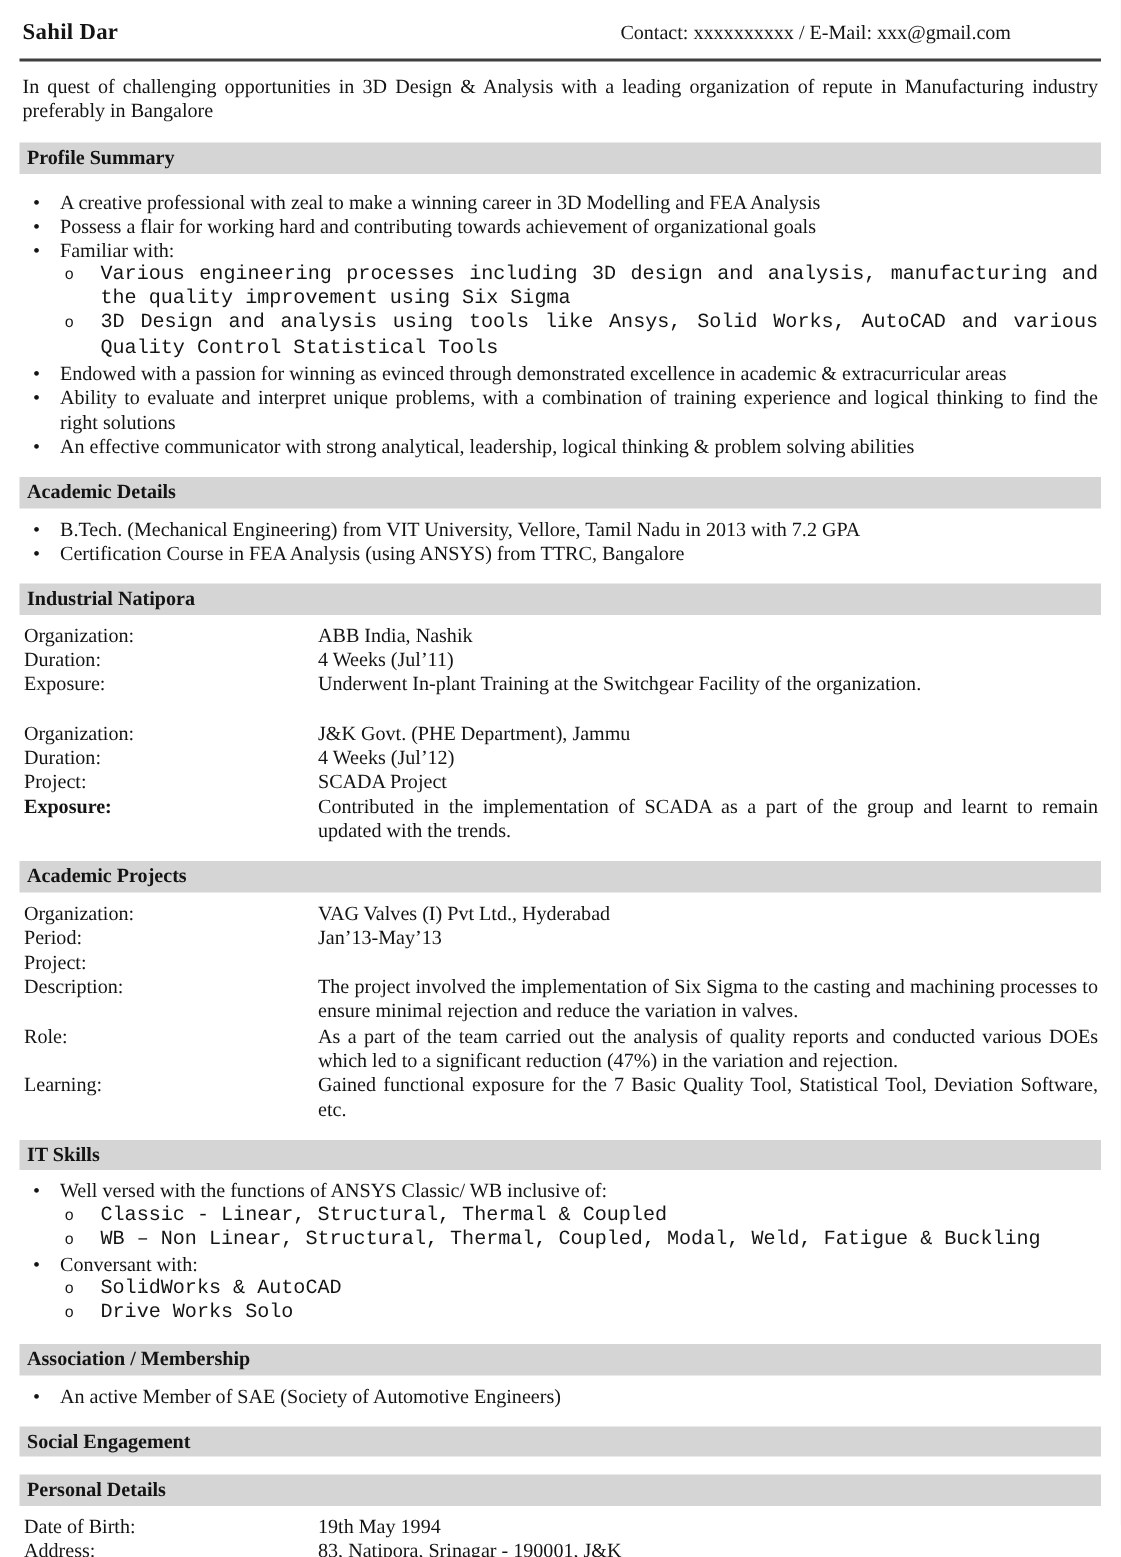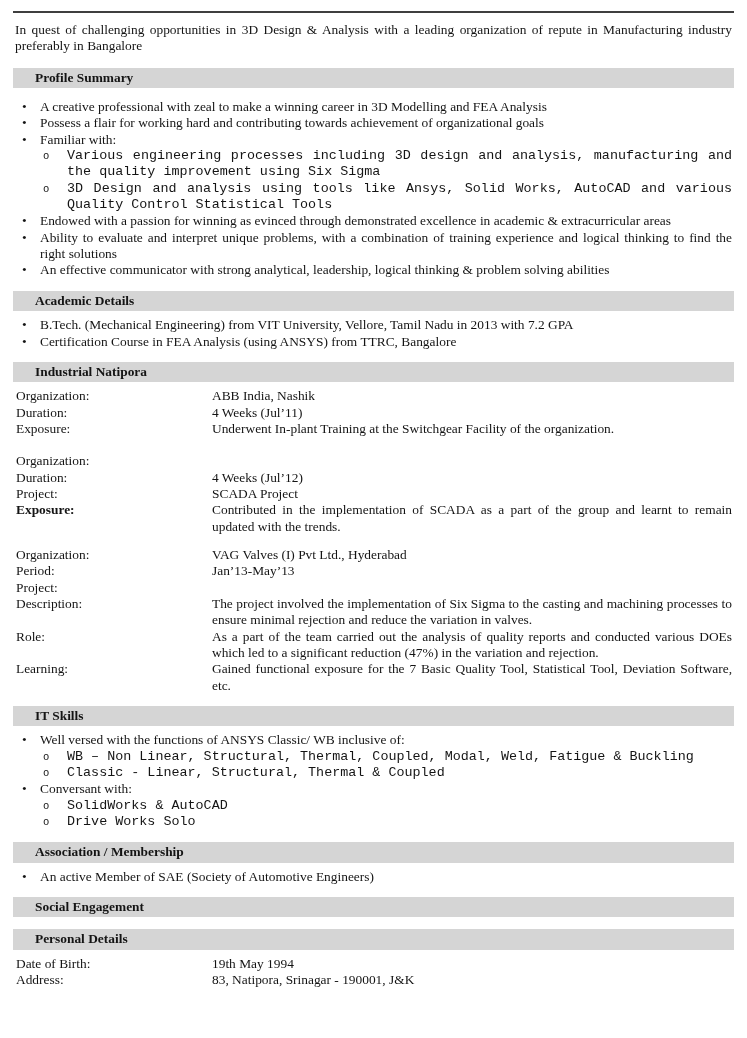--- a/index.html
+++ b/index.html
@@ -14,21 +14,21 @@
   .page { width: 747px; height: 1038px; padding: 11px 13px 0; background: #ffffff; }
 
   .doc-header { display: flex; justify-content: space-between; align-items: baseline; padding: 2px 2px 7px 2px; }
   .name { font-weight: 700; font-size: 15.2px; letter-spacing: 0.2px; }
   .contact { margin-right: 58px; }
   .header-rule { height: 0; border-top: 2px solid #3f3f3f; margin-bottom: 9px; }
 
   .objective { margin: 0 0 13px 0; padding: 0 2px; text-align: justify; }
 
   .sec { margin-bottom: 12px; }
-  .section-title { background: #d5d5d5; font-weight: 700; padding: 2px 22px; margin-bottom: 6px; }
+  .section-title { background: #d5d5d5; font-weight: 700; padding: 2px 5px; margin-bottom: 6px; }
   .sec-profile .section-title { margin-bottom: 11px; }
 
   ul.bullets { list-style: none; margin: 0; padding: 0 2px 0 0; }
   ul.bullets li { position: relative; text-align: justify; padding-left: 27px; }
   ul.bullets li.l2 { padding-left: 54px; font-family: Liberation Mono, monospace; }
   ul.bullets li.l1::before { content: "•"; position: absolute; left: 9px; top: 0; }
   ul.bullets li.l2::before {
     content: "o"; position: absolute; left: 30px; top: 2px;
     font-family: "Liberation Mono", monospace; font-size: 10.5px;
   }
@@ -36,20 +36,24 @@
   .kv-row { display: grid; grid-template-columns: 196px 1fr; padding: 0 2px 0 3px; }
   .kv-label.bold { font-weight: 700; }
   .kv-value { text-align: justify; }
   .kv-gap { height: 16px; }
 </style>
 </head>
 <body>
 
 <div class="page">
 
+  <div class="doc-header">
+    <span class="name">Sahil Dar</span>
+    <span class="contact">Contact: xxxxxxxxxx / E-Mail: xxx@gmail.com</span>
+  </div>
   <div class="header-rule"></div>
 
   <p class="objective">In quest of challenging opportunities in 3D Design &amp; Analysis with a leading organization of repute in Manufacturing industry preferably in Bangalore</p>
 
   <section class="sec sec-profile">
     <div class="section-title">Profile Summary</div>
     <ul class="bullets">
       <li class="l1">A creative professional with zeal to make a winning career in 3D Modelling and FEA Analysis</li>
       <li class="l1">Possess a flair for working hard and contributing towards achievement of organizational goals</li>
       <li class="l1">Familiar with:</li>
@@ -85,37 +89,39 @@
         <span class="kv-label">Exposure:</span>
         <span class="kv-value">Underwent In-plant Training at the Switchgear Facility of the organization.</span>
       </div>
     </div>
 
     <div class="kv-gap"></div>
 
     <div class="kv-block">
       <div class="kv-row">
         <span class="kv-label">Organization:</span>
+        <span class="kv-value">J&amp;K Govt. (PHE Department), Jammu</span>
       </div>
       <div class="kv-row">
         <span class="kv-label">Duration:</span>
         <span class="kv-value">4 Weeks (Jul’12)</span>
       </div>
       <div class="kv-row">
         <span class="kv-label">Project:</span>
         <span class="kv-value">SCADA Project</span>
       </div>
       <div class="kv-row">
         <span class="kv-label bold">Exposure:</span>
         <span class="kv-value">Contributed in the implementation of SCADA as a part of the group and learnt to remain updated with the trends.</span>
       </div>
     </div>
   </section>
 
   <section class="sec">
+    <div class="section-title">Academic Projects</div>
     <div class="kv-block">
       <div class="kv-row">
         <span class="kv-label">Organization:</span>
         <span class="kv-value">VAG Valves (I) Pvt Ltd., Hyderabad</span>
       </div>
       <div class="kv-row">
         <span class="kv-label">Period:</span>
         <span class="kv-value">Jan’13-May’13</span>
       </div>
       <div class="kv-row">
@@ -133,22 +139,22 @@
         <span class="kv-label">Learning:</span>
         <span class="kv-value">Gained functional exposure for the 7 Basic Quality Tool, Statistical Tool, Deviation Software, etc.</span>
       </div>
     </div>
   </section>
 
   <section class="sec">
     <div class="section-title">IT Skills</div>
     <ul class="bullets">
       <li class="l1">Well versed with the functions of ANSYS Classic/ WB inclusive of:</li>
+      <li class="l2">Classic - Linear, Structural, Thermal &amp; Coupled</li>
       <li class="l2">WB – Non Linear, Structural, Thermal, Coupled, Modal, Weld, Fatigue &amp; Buckling</li>
-      <li class="l2">Classic - Linear, Structural, Thermal &amp; Coupled</li>
       <li class="l1">Conversant with:</li>
       <li class="l2">SolidWorks &amp; AutoCAD</li>
       <li class="l2">Drive Works Solo</li>
     </ul>
   </section>
 
   <section class="sec">
     <div class="section-title">Association / Membership</div>
     <ul class="bullets">
       <li class="l1">An active Member of SAE (Society of Automotive Engineers)</li>

